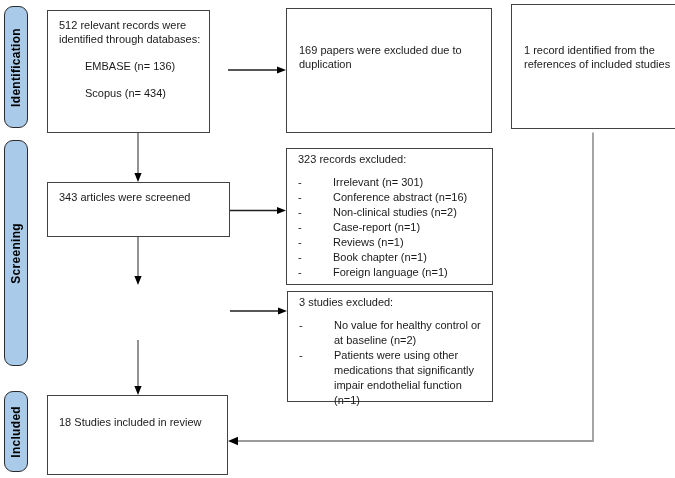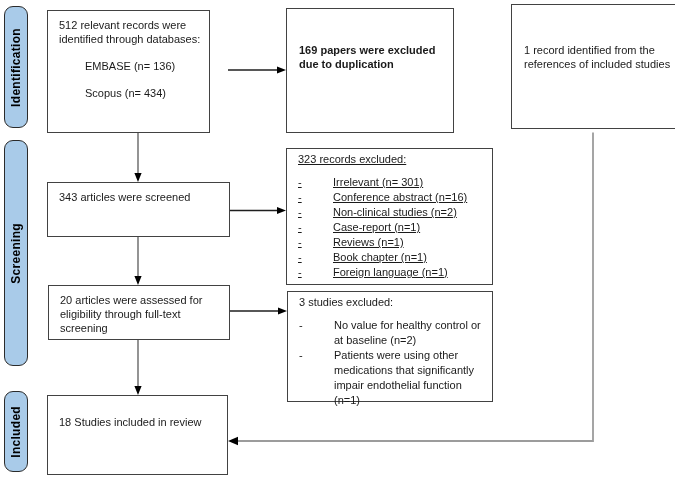--- a/index.html
+++ b/index.html
@@ -49,33 +49,33 @@
   </div>
 
   <div class="node" style="left:47px;top:10px;width:163px;height:123px;">
     <div class="pad">
       <div>512 relevant records were identified through databases:</div>
       <div class="src-line">EMBASE (n= 136)</div>
       <div class="src-line">Scopus (n= 434)</div>
     </div>
   </div>
 
-  <div class="node" style="left:286px;top:8px;width:168px;height:125px;font-weight:bold;">
+  <div class="node" style="left:286px;top:8px;width:206px;height:125px;">
     <div style="padding:34px 10px 0 12px;">169 papers were excluded due to duplication</div>
   </div>
 
   <div class="node" style="left:511px;top:4px;width:182px;height:125px;">
     <div style="padding:38px 14px 0 12px;">1 record identified from the references of included studies</div>
   </div>
 
   <div class="node" style="left:47px;top:182px;width:183px;height:55px;">
     <div class="pad">343 articles were screened</div>
   </div>
 
-  <div class="node lh15" style="left:286px;top:148px;width:207px;height:137px;text-decoration:underline;">
+  <div class="node lh15" style="left:286px;top:148px;width:207px;height:137px;">
     <div class="list">
       <div class="title">323 records excluded:</div>
       <div class="li">
           <span class="dash">-</span>
           <span class="txt">Irrelevant (n= 301)</span>
         </div>
       <div class="li">
           <span class="dash">-</span>
           <span class="txt">Conference abstract (n=16)</span>
         </div>
@@ -95,23 +95,20 @@
           <span class="dash">-</span>
           <span class="txt">Book chapter (n=1)</span>
         </div>
       <div class="li">
           <span class="dash">-</span>
           <span class="txt">Foreign language (n=1)</span>
         </div>
     </div>
   </div>
 
-  <div class="node" style="left:48px;top:285px;width:182px;height:55px;">
-    <div class="pad">20 articles were assessed for eligibility through full-text screening</div>
-  </div>
 
   <div class="node lh15" style="left:287px;top:291px;width:206px;height:111px;">
     <div class="list">
       <div class="title">3 studies excluded:</div>
       <div class="li">
           <span class="dash">-</span>
           <span class="txt">No value for healthy control or at baseline (n=2)</span>
         </div>
       <div class="li">
           <span class="dash">-</span>

